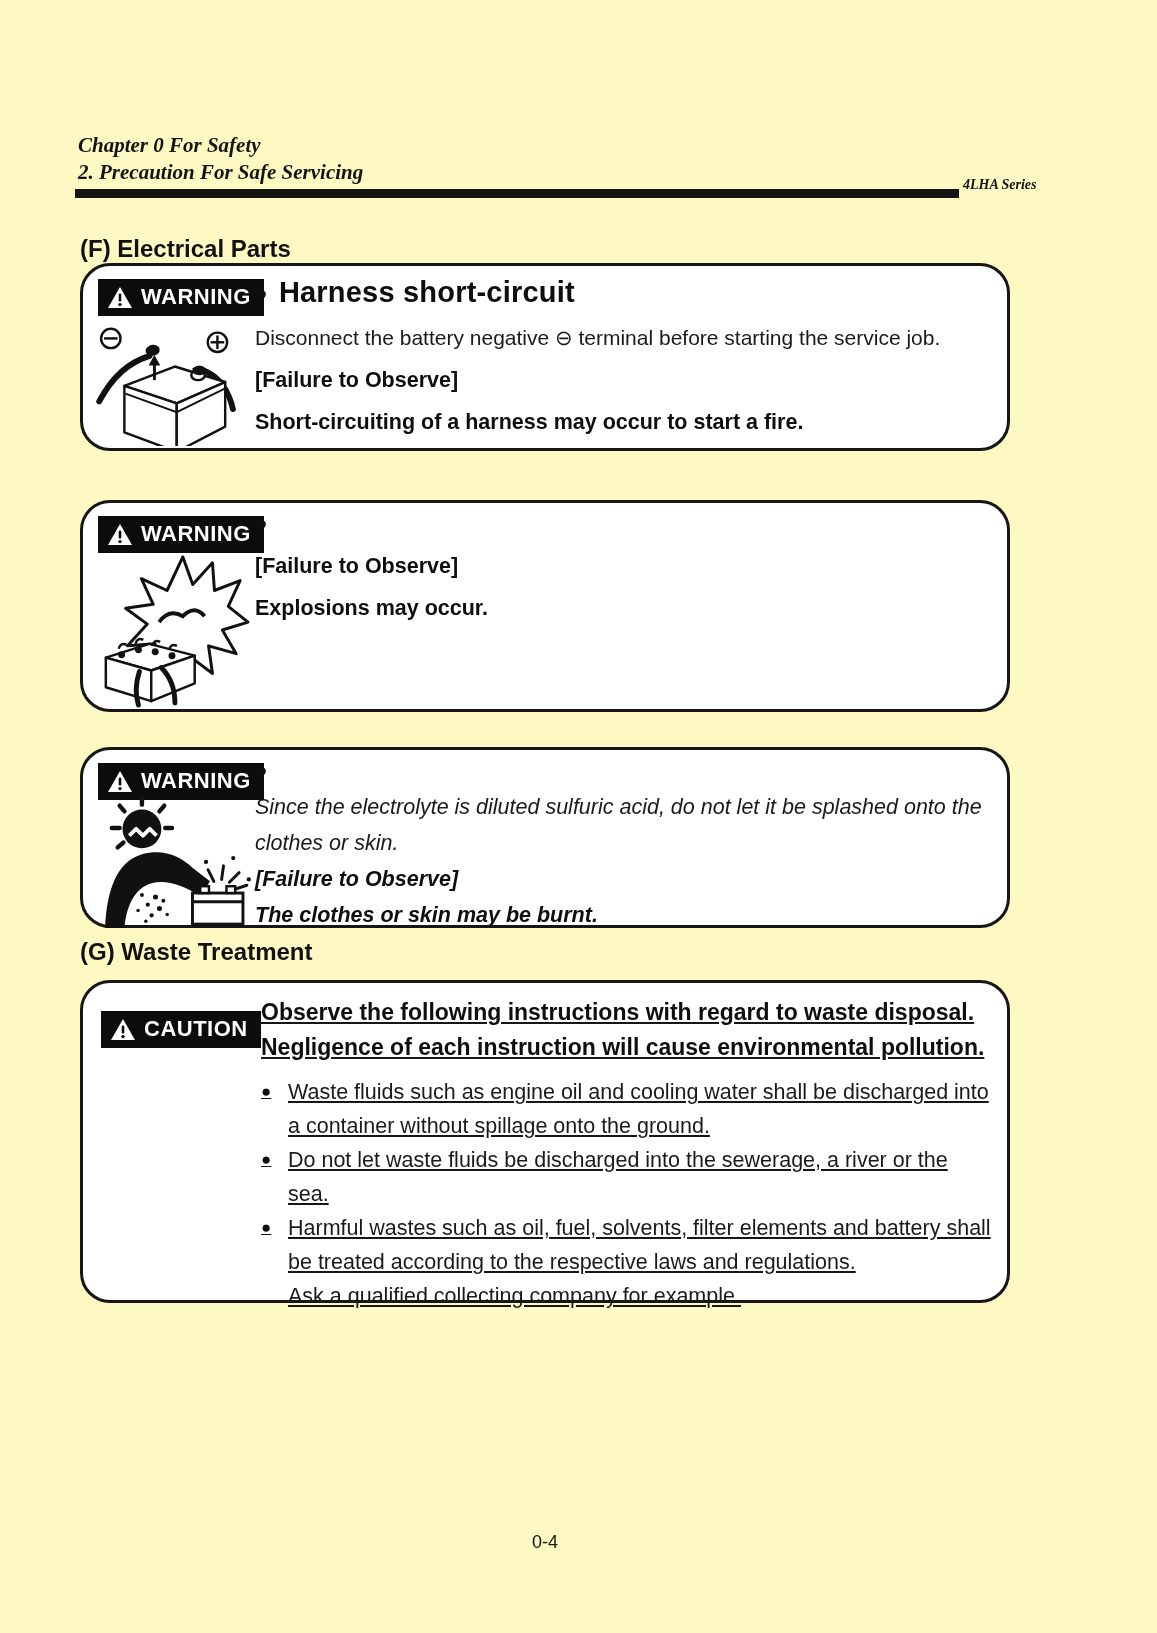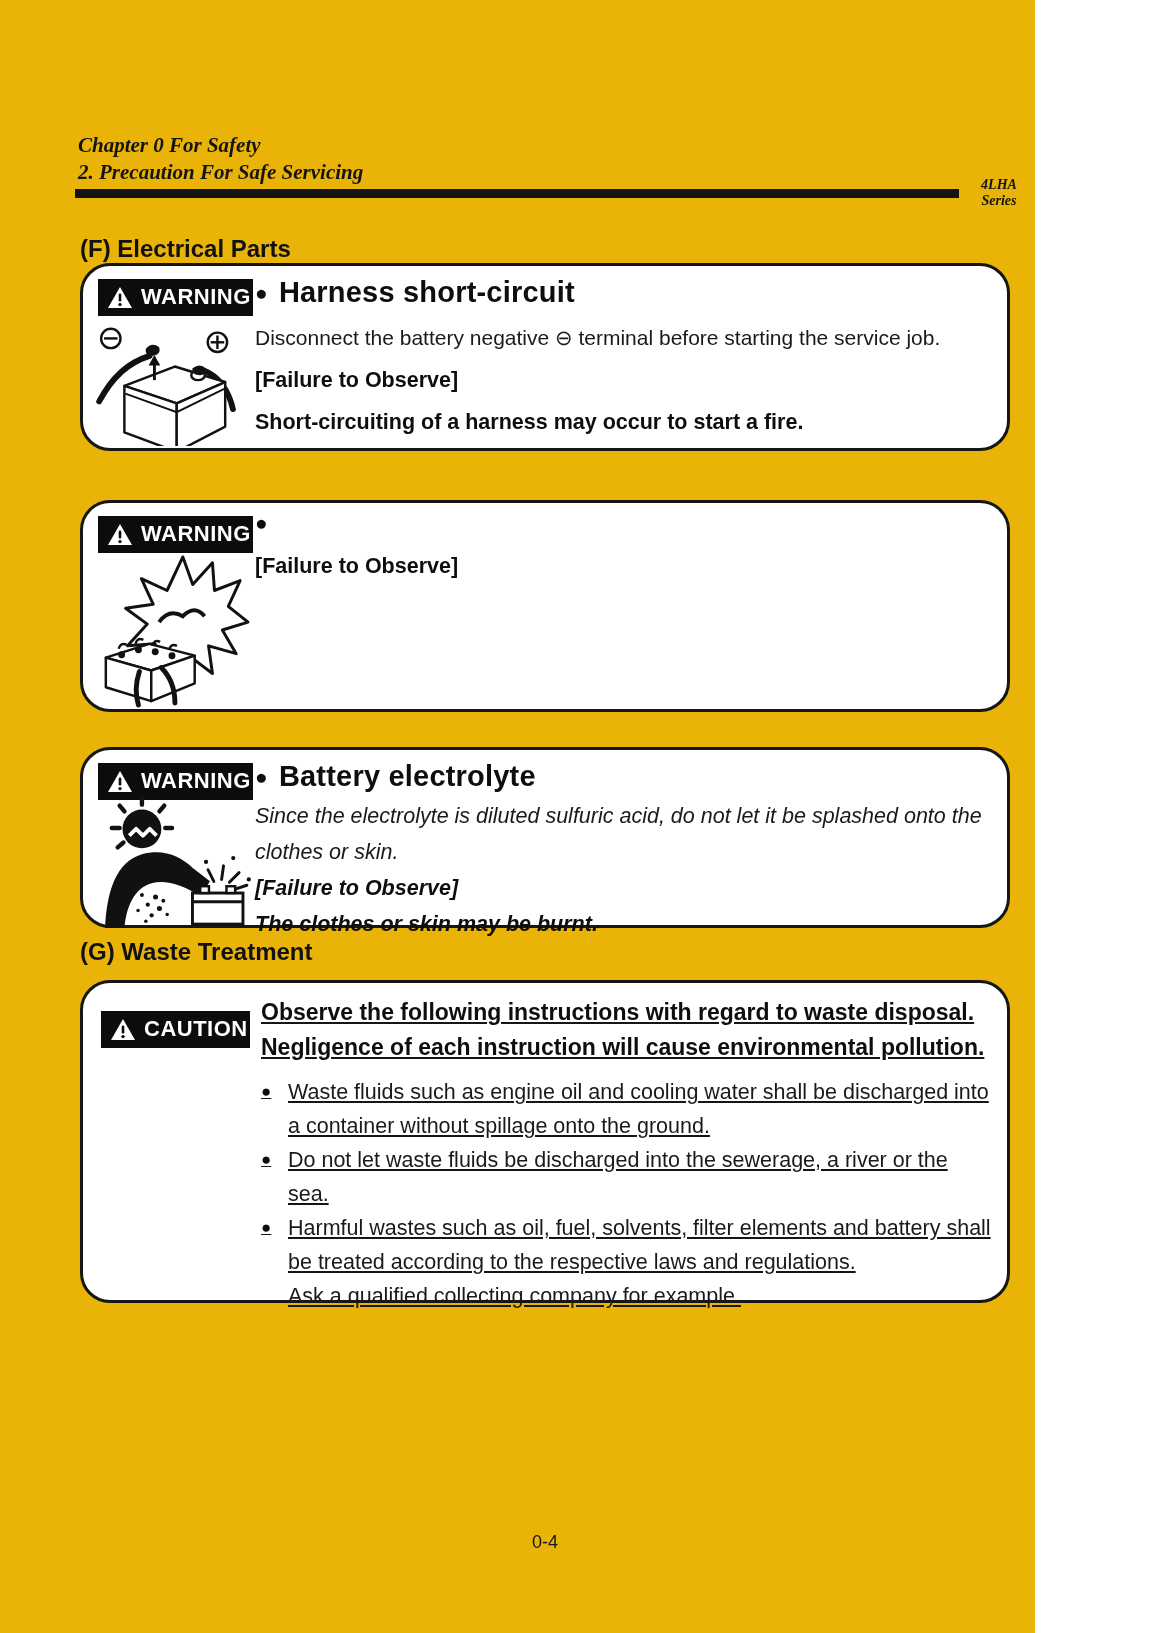--- a/index.html
+++ b/index.html
@@ -1,21 +1,21 @@
 <!DOCTYPE html>
 <html><head>
 <meta charset="utf-8">
 <style>
   * { box-sizing: border-box; margin: 0; padding: 0; }
   html, body { background: #ffffff; }
   .page {
     position: relative;
-    width: 1035px;
+    width: 1157px;
     height: 1633px;
-    background: #eab308;
+    background: #fef9c3;
     color: #161616;
     font-family: "Liberation Sans", sans-serif;
     overflow: hidden;
   }
 
   
   .hdr-line { position: absolute; left: 78px; font-family: "Liberation Serif", serif; font-style: italic; font-weight: 700; font-size: 21px; color: #141414; }
   .hdr-line1 { top: 133px; }
   .hdr-line2 { top: 160px; }
   .hdr-rule { position: absolute; left: 75px; top: 189px; width: 884px; height: 9px; background: #141414; }
@@ -30,21 +30,21 @@
   .safety-box { position: absolute; left: 80px; width: 930px; border: 3px solid #161616; border-radius: 30px; background: #fff; }
   .box-1 { top: 263px; height: 188px; }
   .box-2 { top: 500px; height: 212px; }
   .box-3 { top: 747px; height: 181px; }
   .box-caution { top: 980px; height: 323px; }
 
   .badge {
     position: absolute; left: 15px; top: 13px;
     background: #0c0c0c; color: #ffffff;
     display: inline-flex; align-items: center; gap: 8px;
-    padding: 5px 2px 6px 9px;
+    padding: 5px 13px 6px 9px;
     font-weight: 700; font-size: 22px; letter-spacing: 0.5px;
     white-space: nowrap;
   }
   .badge svg { display: block; }
 
   .illus { position: absolute; }
 
   .box-content { position: absolute; left: 172px; top: 8px; right: 12px; }
   .box-title { display: flex; align-items: baseline; gap: 11px; font-weight: 700; font-size: 29px; letter-spacing: 0.2px; margin: 2px 0 8px 0; color: #0e0e0e; }
   .box-title .bullet-mark { font-size: 21px; position: relative; top: -2px; }
@@ -142,20 +142,21 @@
       <circle cx="81" cy="106" r="3.5" fill="#111" stroke="none"></circle>
       <path d="M27,99 q2,-7 8,-4 M44,94 q2,-7 8,-4 M61,96 q2,-7 8,-4 M78,100 q2,-7 8,-4" stroke-width="2.5"></path>
       <path d="M70,118 C80,128 84,140 84,154" stroke-width="5" stroke-linecap="round"></path>
       <path d="M48,122 C44,134 44,146 47,156" stroke-width="5" stroke-linecap="round"></path>
     </svg>
     <div class="box-content">
       <div class="box-title">
         <span class="bullet-mark">●</span>
       </div>
       <div class="failure-label">[Failure to Observe]</div>
+      <div class="consequence">Explosions may occur.</div>
     </div>
   </div>
 
   <div class="safety-box box-3">
     <div class="badge">
       <svg width="26" height="23" viewBox="0 0 26 23">
         <path d="M13 1 L25 22 H1 Z" fill="#ffffff"></path>
         <rect x="11.7" y="7.5" width="2.6" height="8" rx="1.2" fill="#0c0c0c"></rect>
         <circle cx="13" cy="18.6" r="1.7" fill="#0c0c0c"></circle>
       </svg>
@@ -198,21 +199,20 @@
           <circle cx="62" cy="127" r="2.2"></circle>
           <circle cx="74" cy="112" r="2"></circle>
         <circle cx="48" cy="122" r="1.8"></circle>
           <circle cx="56" cy="133" r="1.8"></circle>
           <circle cx="78" cy="126" r="1.8"></circle>
       </g>
     </svg>
     <div class="box-content">
       <div class="box-title">
         <span class="bullet-mark">●</span>
-        <span>Battery electrolyte</span>
       </div>
       <div class="box-body">Since the electrolyte is diluted sulfuric acid, do not let it be splashed onto the clothes or skin.</div>
       <div class="failure-label">[Failure to Observe]</div>
       <div class="consequence">The clothes or skin may be burnt.</div>
     </div>
   </div>
 
   <div class="section-heading sec-g">(G) Waste Treatment</div>
 
   <div class="safety-box box-caution">

